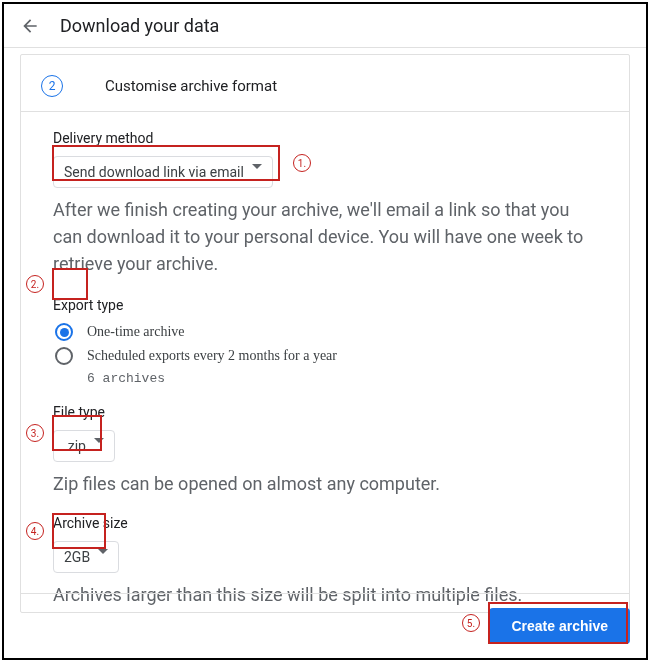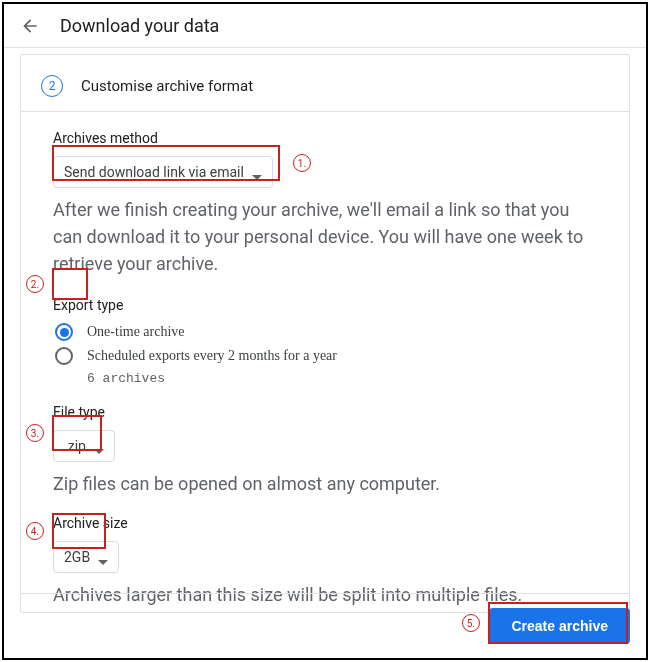--- a/index.html
+++ b/index.html
@@ -45,27 +45,27 @@
   .step-badge {
     width: 22px; height: 22px;
     border: 1px solid #1a73e8;
     border-radius: 50%;
     color: #1a73e8;
     font-size: 12px;
     display: flex;
     align-items: center;
     justify-content: center;
   }
-  .step-title { font-size: 15px; color: #202124; }
+  .step-title { font-size: 15px; color: #202124; margin-left: 24px; }
   .section { padding: 4px 32px 4px 32px; }
   .section-label { font-size: 14px; color: #202124; margin-top: 14px; margin-bottom: 10px; }
   .help-text { font-size: 18px; color: #5f6368; line-height: 1.5; margin-top: 8px; }
   .dropdown {
     display: inline-flex;
-    align-items: flex-end;
+    align-items: flex-start;
     border: 1px solid #dadce0;
     border-radius: 4px;
     padding: 7px 10px;
     font-size: 14px;
     color: #3c4043;
     gap: 8px;
     background: #fff;
     cursor: pointer;
   }
   .dropdown .caret {
@@ -152,21 +152,21 @@
     <div class="page-title">Download your data</div>
   </div>
 
   <div class="card">
     <div class="step-row">
       <div class="step-badge">2</div>
       <div class="step-title">Customise archive format</div>
     </div>
 
     <div class="section">
-      <div class="section-label">Archives method</div>
+      <div class="section-label">Delivery method</div>
       <div class="dropdown">
         <span>Send download link via email</span>
         <span class="caret"></span>
       </div>
       <div class="help-text">After we finish creating your archive, we'll email a link so that you can download it to your personal device. You will have one week to retrieve your archive.</div>
 
       <div class="section-label" style="margin-top:20px">Export type</div>
       <div class="radio-row">
         <div class="radio selected">
             <div class="dot"></div>

